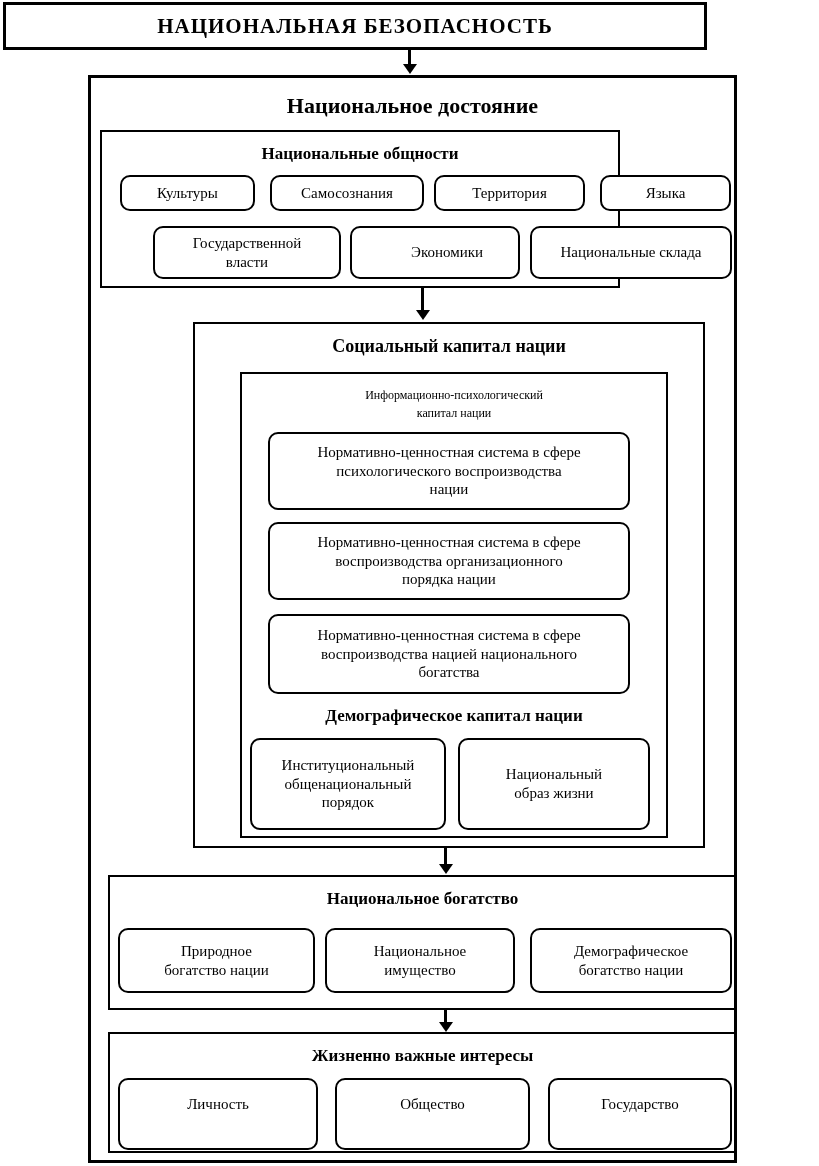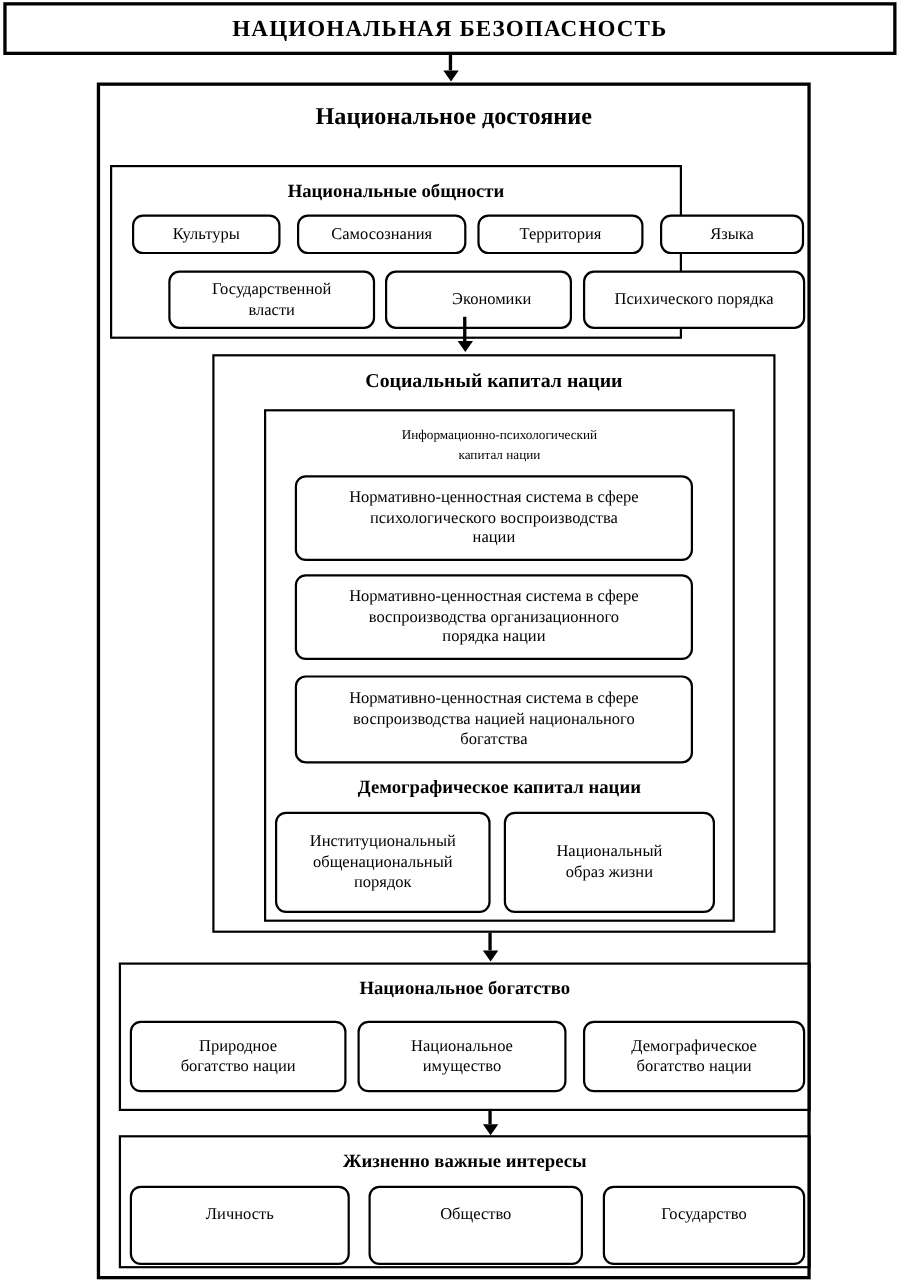--- a/index.html
+++ b/index.html
@@ -44,42 +44,42 @@
   }
   .top-title{
     font-weight:bold;font-size:21px;letter-spacing:1px;
   }
 </style>
 </head>
 <body>
 
 <div id="canvas">
 
-  <div class="abs frame-thick" style="left:3px;top:2px;width:812px;height:48px;display:flex;align-items:center;justify-content:center;font-family:Liberation Serif, serif;">
+  <div class="abs frame-thick" style="left:3px;top:2px;width:704px;height:48px;display:flex;align-items:center;justify-content:center;font-family:Liberation Serif, serif;">
     <span class="top-title">НАЦИОНАЛЬНАЯ БЕЗОПАСНОСТЬ</span>
   </div>
 
   <div class="v-arrow" style="left:408px;top:50px;height:14px;"></div>
 
   <div class="abs frame-thick" style="left:88px;top:75px;width:649px;height:1088px;">
 
     <div class="sect-title" style="top:15px;font-size:22px;">Национальное достояние</div>
 
-    <div class="abs frame" style="left:9px;top:52px;width:520px;height:158px;margin-top:20px;">
+    <div class="abs frame" style="left:9px;top:52px;width:520px;height:158px;">
       <div class="sect-title" style="top:12px;font-size:17px;">Национальные общности</div>
 
       <div class="abs rnode" style="left:18px;top:43px;width:135px;height:36px;"><span>Культуры</span></div>
       <div class="abs rnode" style="left:168px;top:43px;width:154px;height:36px;"><span>Самосознания</span></div>
       <div class="abs rnode" style="left:332px;top:43px;width:151px;height:36px;"><span>Территория</span></div>
       <div class="abs rnode" style="left:498px;top:43px;width:131px;height:36px;"><span>Языка</span></div>
 
       <div class="abs rnode" style="left:51px;top:94px;width:188px;height:53px;"><span>Государственной
 власти</span></div>
       <div class="abs rnode" style="left:248px;top:94px;width:170px;height:53px;padding-left:24px;"><span>Экономики</span></div>
-      <div class="abs rnode" style="left:428px;top:94px;width:202px;height:53px;"><span>Психического порядка</span></div>
+      <div class="abs rnode" style="left:428px;top:94px;width:202px;height:53px;"><span>Национальные склада</span></div>
     </div>
 
     <div class="v-arrow" style="left:330px;top:210px;height:22px;"></div>
 
     <div class="abs frame" style="left:102px;top:244px;width:512px;height:526px;">
       <div class="sect-title" style="top:12px;font-size:18px;">Социальный капитал нации</div>
 
       <div class="abs frame" style="left:45px;top:48px;width:428px;height:466px;">
 
         <div class="plain-title" style="top:12px;font-size:12px;line-height:1.5;">Информационно-психологический

